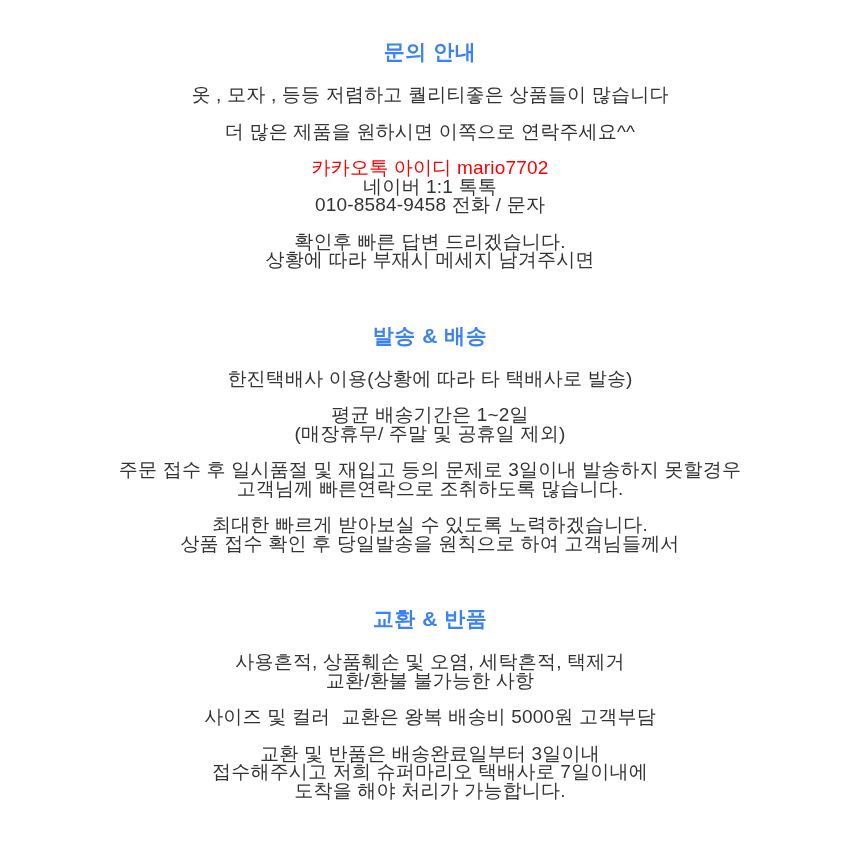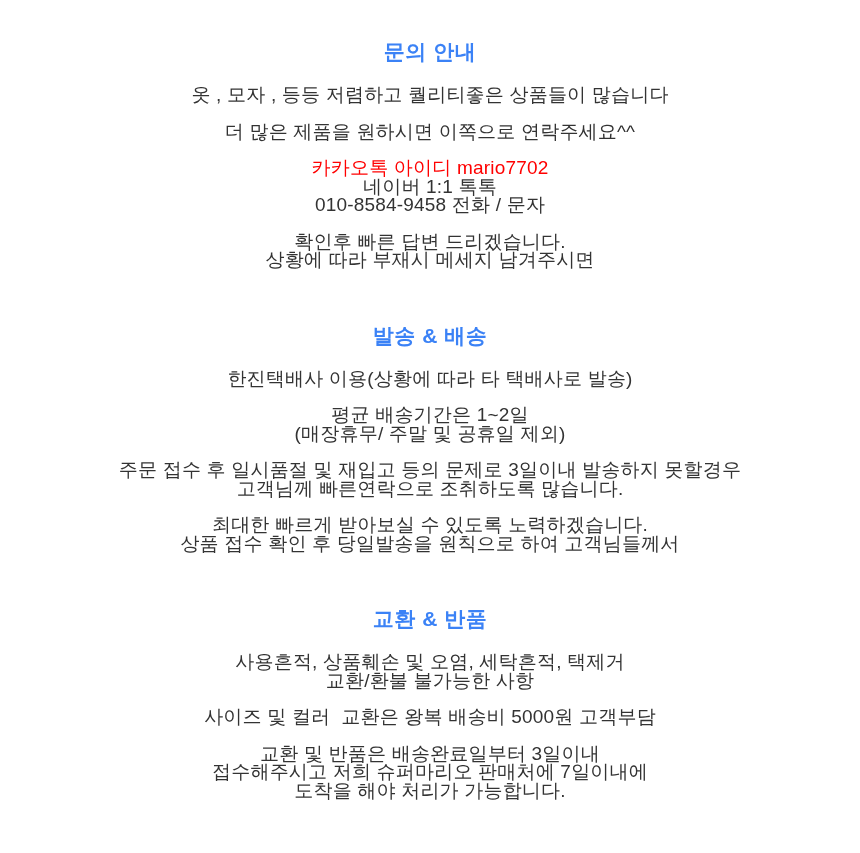--- a/index.html
+++ b/index.html
@@ -82,18 +82,18 @@
     <h1 class="heading">교환 &amp; 반품</h1>
     <div class="para">
       <div class="line">사용흔적, 상품훼손 및 오염, 세탁흔적, 택제거</div>
       <div class="line">교환/환불 불가능한 사항</div>
     </div>
     <div class="para">
       <div class="line">사이즈 및 컬러  교환은 왕복 배송비 5000원 고객부담</div>
     </div>
     <div class="para">
       <div class="line">교환 및 반품은 배송완료일부터 3일이내</div>
-      <div class="line">접수해주시고 저희 슈퍼마리오 판매처에 7일이내에</div>
+      <div class="line">접수해주시고 저희 슈퍼마리오 택배사로 7일이내에</div>
       <div class="line">도착을 해야 처리가 가능합니다.</div>
     </div>
   </div>
 
 </div>
 
 </body></html>

